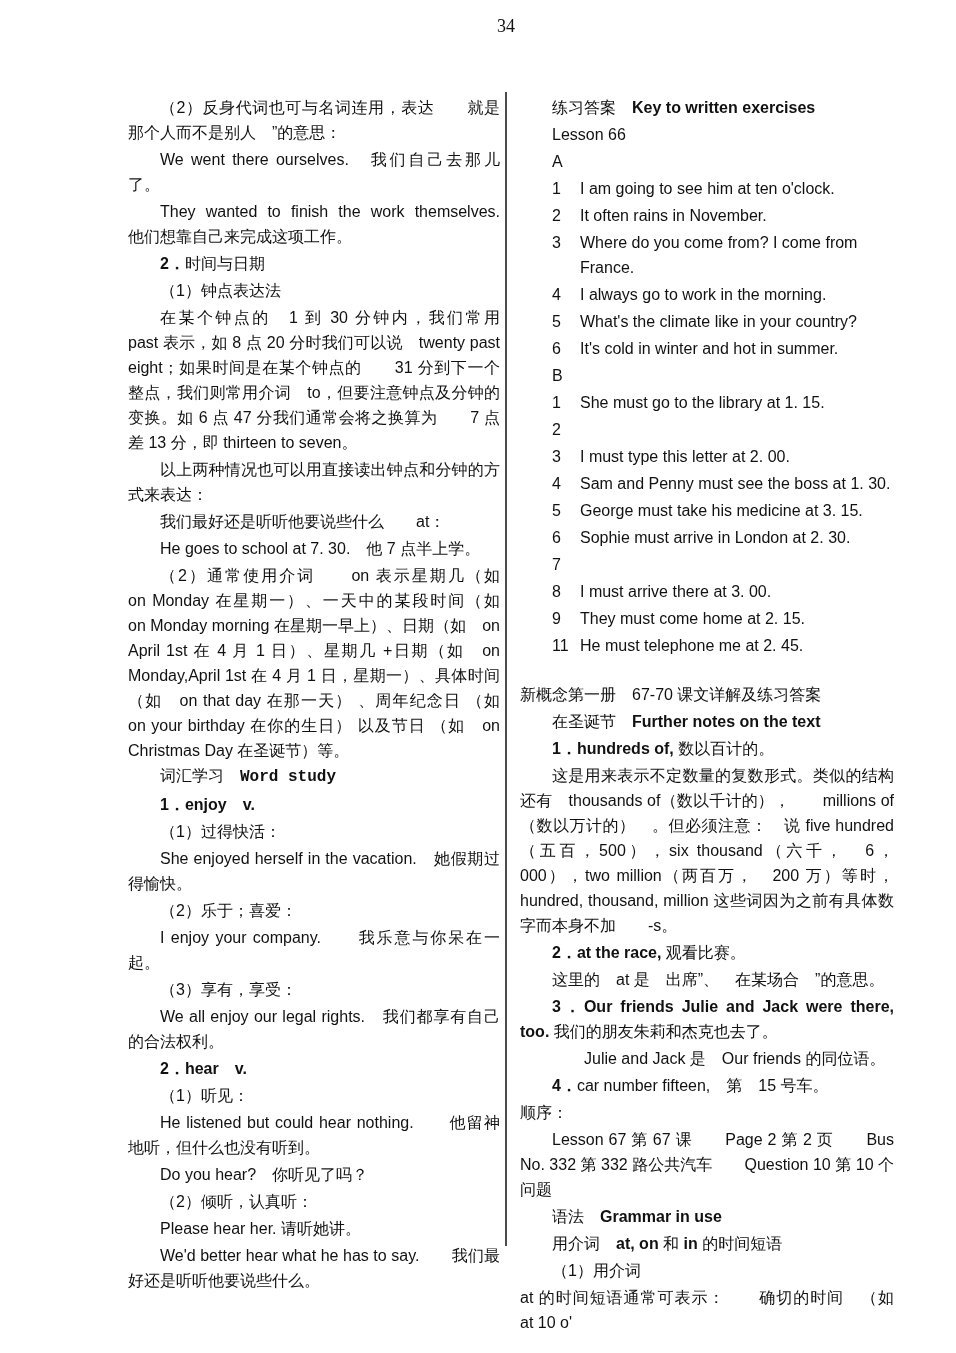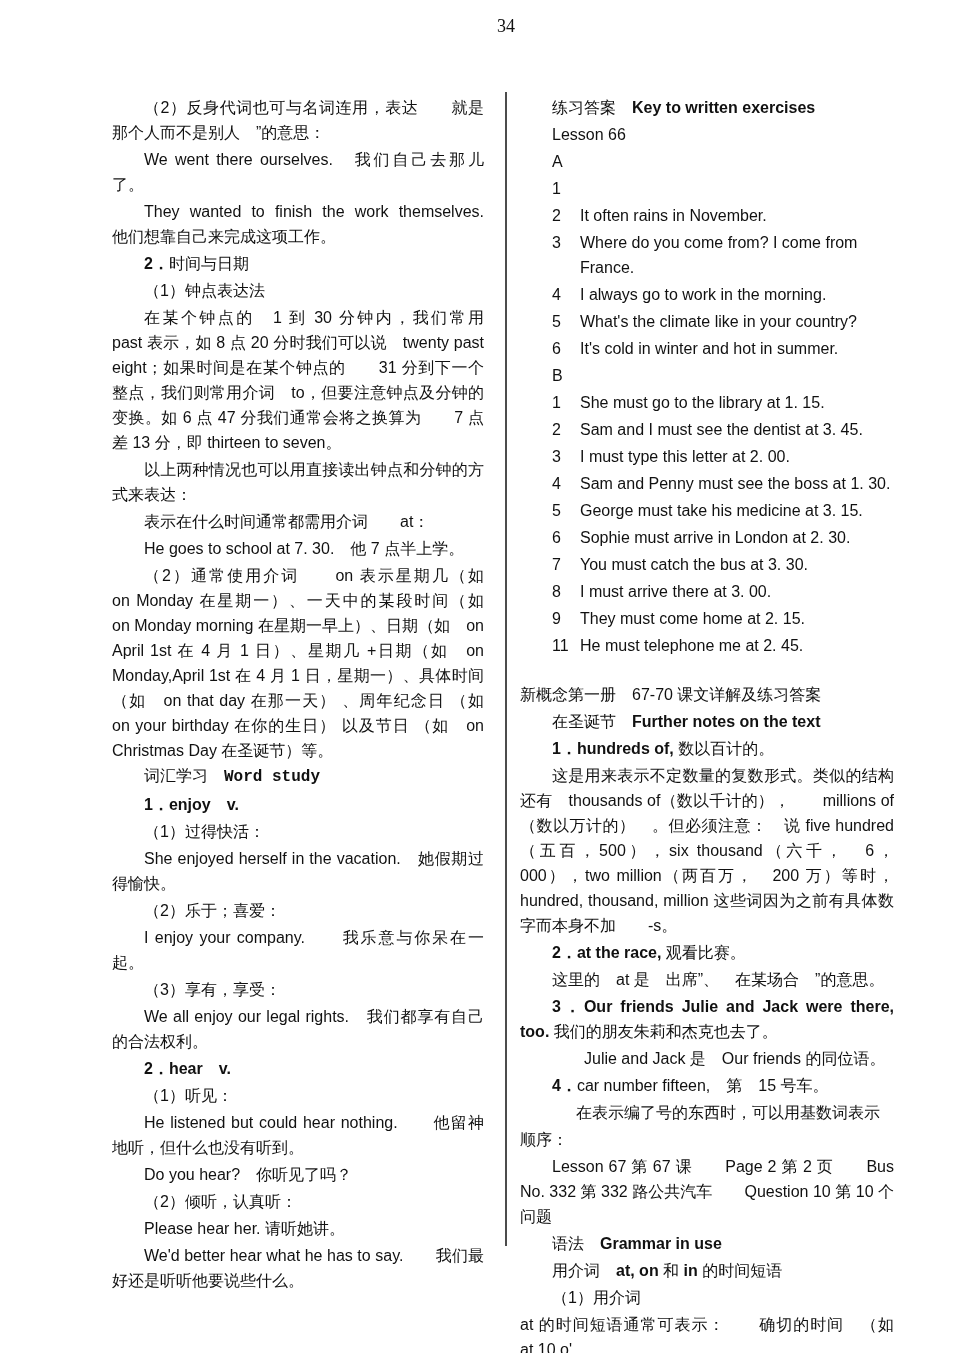--- a/index.html
+++ b/index.html
@@ -8,21 +8,21 @@
     font-family:"Liberation Sans", sans-serif; color:#111111; overflow:hidden;margin-left:28px;
   }
   .page-number {
     position:absolute; top:16px; left:0; right:0; text-align:center;
     font-family:"Liberation Serif", serif; font-size:18px; color:#111;
   }
   .col {
     position:absolute; top:95px; font-size:16px; line-height:25px;
     text-align:justify; word-break:break-word;
   }
-  .col.left  { left:84px;  width:372px; }
+  .col.left  { left:100px;  width:372px; }
   .col.right { left:492px; width:374px; }
   .divider {
     position:absolute; left:477px; top:92px; width:2px; height:1154px;
     background:#4c4c4c;
   }
   .para { margin:0 0 2px 0; }
   .para.gap { margin-top:24px; }
   .b { font-weight:bold; }
   .answer { display:flex; padding-left:32px; text-align:left; }
   .answer .num { flex:0 0 auto; min-width:18px; margin-right:10px; }
@@ -34,21 +34,21 @@
 <div class="page">
   <div class="page-number">34</div>
   <div class="col left" id="left-col">
       <div class="para" style="text-indent: 2em;"><span>（2）反身代词也可与名词连用，表达　　就是那个人而不是别人　”的意思：</span></div>
       <div class="para" style="text-indent: 2em;"><span>We went there ourselves.　我们自己去那儿了。</span></div>
       <div class="para" style="text-indent: 2em;"><span>They wanted to finish the work themselves.　　他们想靠自己来完成这项工作。</span></div>
       <div class="para" style="text-indent: 2em;"><span class="b">2．</span><span>时间与日期</span></div>
       <div class="para" style="text-indent: 2em;"><span>（1）钟点表达法</span></div>
       <div class="para" style="text-indent: 2em;"><span>在某个钟点的　1 到 30 分钟内，我们常用　　past 表示，如 8 点 20 分时我们可以说　twenty past eight；如果时间是在某个钟点的　　31 分到下一个整点，我们则常用介词　to，但要注意钟点及分钟的变换。如 6 点 47 分我们通常会将之换算为　　7 点差 13 分，即 thirteen to seven。</span></div>
       <div class="para" style="text-indent: 2em;"><span>以上两种情况也可以用直接读出钟点和分钟的方式来表达：</span></div>
-      <div class="para" style="text-indent: 2em;"><span>表示在什么时间通常都需用介词　　at：</span></div>
+      <div class="para" style="text-indent: 2em;"><span>我们最好还是听听他要说些什么　　at：</span></div>
       <div class="para" style="text-indent: 2em;"><span>He goes to school at 7. 30.　他 7 点半上学。</span></div>
       <div class="para" style="text-indent: 2em;"><span>（2）通常使用介词　　on 表示星期几（如　　on Monday 在星期一）、一天中的某段时间（如　　on Monday morning 在星期一早上）、日期（如　on April 1st 在 4 月 1 日）、星期几 +日期（如　on Monday,April 1st 在 4 月 1 日，星期一）、具体时间 （如　on that day 在那一天） 、周年纪念日 （如　on your birthday 在你的生日） 以及节日 （如　on Christmas Day 在圣诞节）等。</span></div>
       <div class="para" style="text-indent: 2em; font-family: Liberation Mono, monospace;"><span>词汇学习　</span><span class="b">Word study</span></div>
       <div class="para" style="text-indent: 2em;"><span class="b">1．enjoy　v.</span></div>
       <div class="para" style="text-indent: 2em;"><span>（1）过得快活：</span></div>
       <div class="para" style="text-indent: 2em;"><span>She enjoyed herself in the vacation.　她假期过得愉快。</span></div>
       <div class="para" style="text-indent: 2em;"><span>（2）乐于；喜爱：</span></div>
       <div class="para" style="text-indent: 2em;"><span>I enjoy your company.　　我乐意与你呆在一起。</span></div>
       <div class="para" style="text-indent: 2em;"><span>（3）享有，享受：</span></div>
       <div class="para" style="text-indent: 2em;"><span>We all enjoy our legal rights.　我们都享有自己的合法权利。</span></div>
@@ -60,20 +60,21 @@
       <div class="para" style="text-indent: 2em;"><span>Please hear her. 请听她讲。</span></div>
       <div class="para" style="text-indent: 2em;"><span>We'd better hear what he has to say.　　我们最好还是听听他要说些什么。</span></div>
     </div>
   <div class="divider"></div>
   <div class="col right" id="right-col">
       <div class="para" style="text-indent: 2em;"><span>练习答案　</span><span class="b">Key to written exercises</span></div>
       <div class="para" style="text-indent: 2em;"><span>Lesson 66</span></div>
       <div class="para" style="text-indent: 2em;"><span>A</span></div>
       <div class="para answer">
         <span class="num">1</span>
+        <span class="txt">I am going to see him at ten o'clock.</span>
       </div>
       <div class="para answer">
         <span class="num">2</span>
         <span class="txt">It often rains in November.</span>
       </div>
       <div class="para answer">
         <span class="num">3</span>
         <span class="txt">Where do you come from? I come from France.</span>
       </div>
       <div class="para answer">
@@ -88,41 +89,39 @@
         <span class="num">6</span>
         <span class="txt">It's cold in winter and hot in summer.</span>
       </div>
       <div class="para" style="text-indent: 2em;"><span>B</span></div>
       <div class="para answer">
         <span class="num">1</span>
         <span class="txt">She must go to the library at 1. 15.</span>
       </div>
       <div class="para answer">
         <span class="num">2</span>
-        <span class="txt">Sam and I must see the dentist at 3. 45.</span>
       </div>
       <div class="para answer">
         <span class="num">3</span>
         <span class="txt">I must type this letter at 2. 00.</span>
       </div>
       <div class="para answer">
         <span class="num">4</span>
         <span class="txt">Sam and Penny must see the boss at 1. 30.</span>
       </div>
       <div class="para answer">
         <span class="num">5</span>
         <span class="txt">George must take his medicine at 3. 15.</span>
       </div>
       <div class="para answer">
         <span class="num">6</span>
         <span class="txt">Sophie must arrive in London at 2. 30.</span>
       </div>
       <div class="para answer">
         <span class="num">7</span>
-        <span class="txt">You must catch the bus at 3. 30.</span>
       </div>
       <div class="para answer">
         <span class="num">8</span>
         <span class="txt">I must arrive there at 3. 00.</span>
       </div>
       <div class="para answer">
         <span class="num">9</span>
         <span class="txt">They must come home at 2. 15.</span>
       </div>
       <div class="para answer">
@@ -131,21 +130,20 @@
       </div>
       <div class="para gap"><span>新概念第一册　67-70 课文详解及练习答案</span></div>
       <div class="para" style="text-indent: 2em;"><span>在圣诞节　</span><span class="b">Further notes on the text</span></div>
       <div class="para" style="text-indent: 2em;"><span class="b">1．hundreds of,</span><span> 数以百计的。</span></div>
       <div class="para" style="text-indent: 2em;"><span>这是用来表示不定数量的复数形式。类似的结构还有　thousands of（数以千计的），　　millions of（数以万计的）　。但必须注意：　说 five hundred（五百，500），six thousand（六千，　6，000），two million（两百万，　200 万）等时，hundred, thousand, million 这些词因为之前有具体数字而本身不加　　-s。</span></div>
       <div class="para" style="text-indent: 2em;"><span class="b">2．at the race,</span><span> 观看比赛。</span></div>
       <div class="para" style="text-indent: 2em;"><span>这里的　at 是　出席”、　在某场合　”的意思。</span></div>
       <div class="para" style="text-indent: 2em;"><span class="b">3．Our friends Julie and Jack were there, too.</span><span> 我们的朋友朱莉和杰克也去了。</span></div>
       <div class="para" style="text-indent: 4em;"><span>Julie and Jack 是　Our friends 的同位语。</span></div>
       <div class="para" style="text-indent: 2em;"><span class="b">4．</span><span>car number fifteen,　第　15 号车。</span></div>
-      <div class="para" style="text-indent: 3.5em;"><span>在表示编了号的东西时，可以用基数词表示</span></div>
       <div class="para"><span>顺序：</span></div>
       <div class="para" style="text-indent: 2em;"><span>Lesson 67 第 67 课　　Page 2 第 2 页　　Bus No. 332 第 332 路公共汽车　　Question 10 第 10 个问题</span></div>
       <div class="para" style="text-indent: 2em;"><span>语法　</span><span class="b">Grammar in use</span></div>
       <div class="para" style="text-indent: 2em;"><span>用介词　</span><span class="b">at, on</span><span> 和 </span><span class="b">in</span><span> 的时间短语</span></div>
       <div class="para" style="text-indent: 2em;"><span>（1）用介词</span></div>
       <div class="para"><span>at 的时间短语通常可表示：　　确切的时间　（如　at 10 o'</span></div>
     </div>
 </div>
 
 </body></html>

